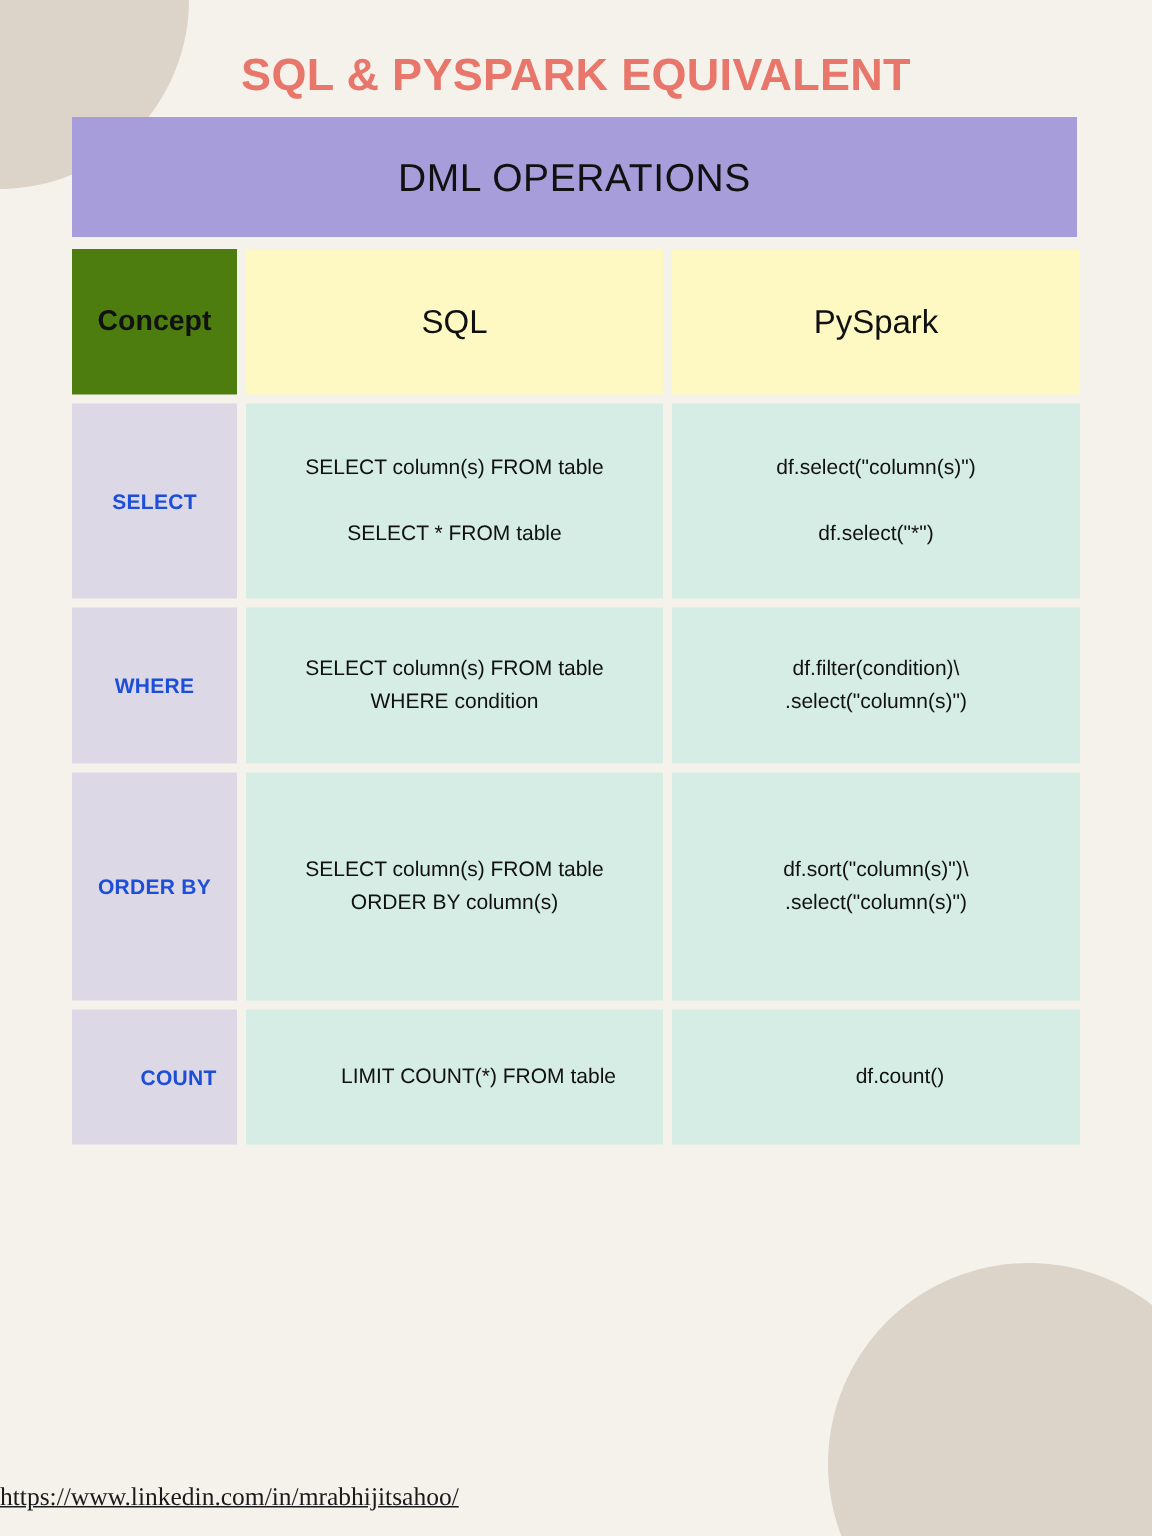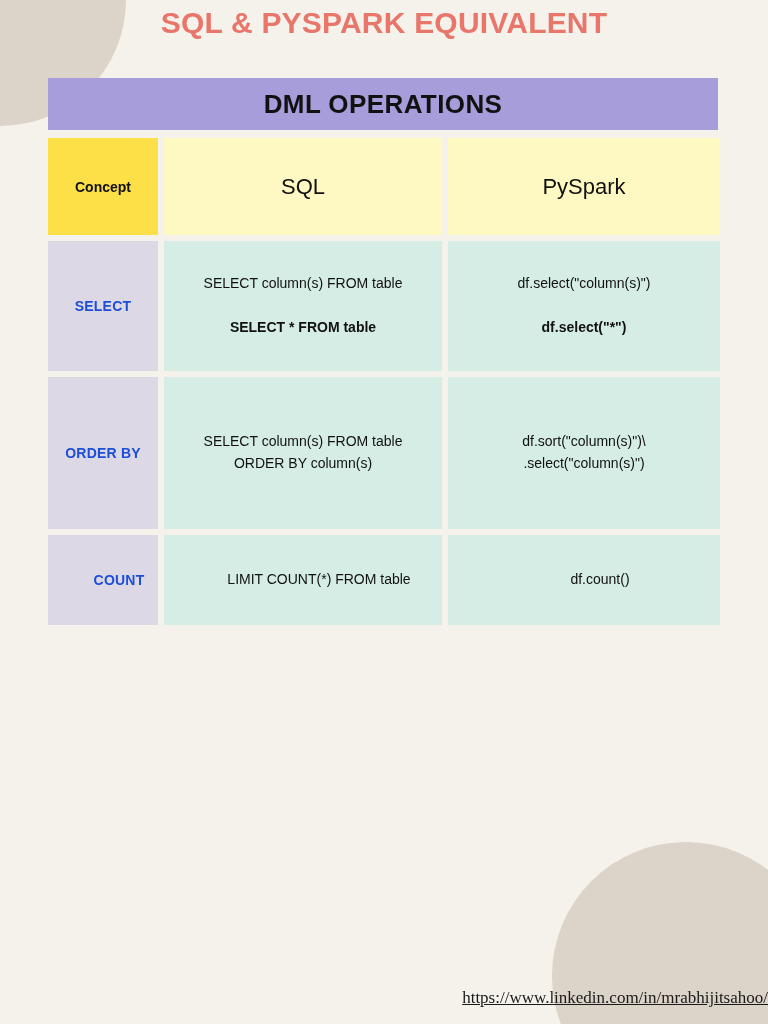--- a/index.html
+++ b/index.html
@@ -39,47 +39,47 @@
     right: -52px;
     bottom: -86px;
     width: 268px;
     height: 268px;
   }
 
   
   .title {
     position: absolute;
     left: 0;
-    top: 4px;
+    top: 32px;
     width: 768px;
     text-align: center;
     color: #E8766B;
     font-size: 30px;
     font-weight: bold;
     letter-spacing: 0.2px;
     line-height: 38px;
   }
 
   
   .sheet {
     position: absolute;
     left: 48px;
     top: 78px;
     width: 670px;
   }
 
   .banner {
-    height: 52px;
+    height: 80px;
     background: #A89DDB;
     display: flex;
     align-items: center;
     justify-content: center;
     color: #111111;
     font-size: 26px;
-    font-weight: bold;
+    font-weight: normal;
     letter-spacing: 0.4px;
   }
 
   table.grid {
     border-collapse: separate;
     border-spacing: 6px 6px;
     margin: 2px -6px 0 -6px;
     width: 682px;
     table-layout: fixed;
   }
@@ -88,23 +88,23 @@
     text-align: center;
     padding: 6px 8px;
   }
 
   col.c-concept { width: 110px; }
   col.c-sql     { width: 278px; }
   col.c-pyspark { width: 272px; }
 
   
   .th-concept {
-    background: #fde047;
-    color: #111111;
-    font-size: 14px;
+    background: #4d7c0f;
+    color: #111111;
+    font-size: 19px;
     font-weight: bold;
     height: 85px;
   }
   .th-col {
     background: #fef9c3;
     color: #111111;
     font-size: 22px;
     height: 85px;
   }
 
@@ -116,37 +116,37 @@
     font-weight: bold;
     letter-spacing: 0.2px;
   }
   .td-code {
     background: #D5EDE4;
     color: #111111;
     font-size: 14px;
     line-height: 1.55;
   }
   .td-code .line { display: block; }
-  .td-code .line + .line.gap { margin-top: 22px; font-weight: bold; }
+  .td-code .line + .line.gap { margin-top: 22px; }
 
   
   tr.r-select    td { height: 118px; }
   tr.r-distinct  td { height: 92px; }
   tr.r-where     td { height: 92px; }
   tr.r-orderby   td { height: 140px; }
   tr.r-limit     td { height: 130px; }
   tr.r-count     td { height: 78px; padding-left: 40px; }
 
   
   .footer {
     position: absolute;
     left: 0;
     top: 988px;
     width: 768px;
-    text-align: right;
+    text-align: left;
   }
   .footer a, .footer .url {
     font-family: "Liberation Serif", serif;
     font-size: 17px;
     color: #1a1a1a;
     text-decoration: underline;
   }
 </style>
 </head>
 <body>
@@ -177,20 +177,31 @@
             <td class="td-concept">SELECT</td>
             <td class="td-code">
               <span class="line">SELECT column(s) FROM table</span>
               <span class="line gap">SELECT * FROM table</span>
             </td>
             <td class="td-code">
               <span class="line">df.select("column(s)")</span>
               <span class="line gap">df.select("*")</span>
             </td>
           </tr>
+          <tr class="r-where">
+            <td class="td-concept">WHERE</td>
+            <td class="td-code">
+              <span class="line">SELECT column(s) FROM table</span>
+              <span class="line">WHERE condition</span>
+            </td>
+            <td class="td-code">
+              <span class="line">df.filter(condition)\</span>
+              <span class="line">.select("column(s)")</span>
+            </td>
+          </tr>
           <tr class="r-orderby">
             <td class="td-concept">ORDER BY</td>
             <td class="td-code">
               <span class="line">SELECT column(s) FROM table</span>
               <span class="line">ORDER BY column(s)</span>
             </td>
             <td class="td-code">
               <span class="line">df.sort("column(s)")\</span>
               <span class="line">.select("column(s)")</span>
             </td>

